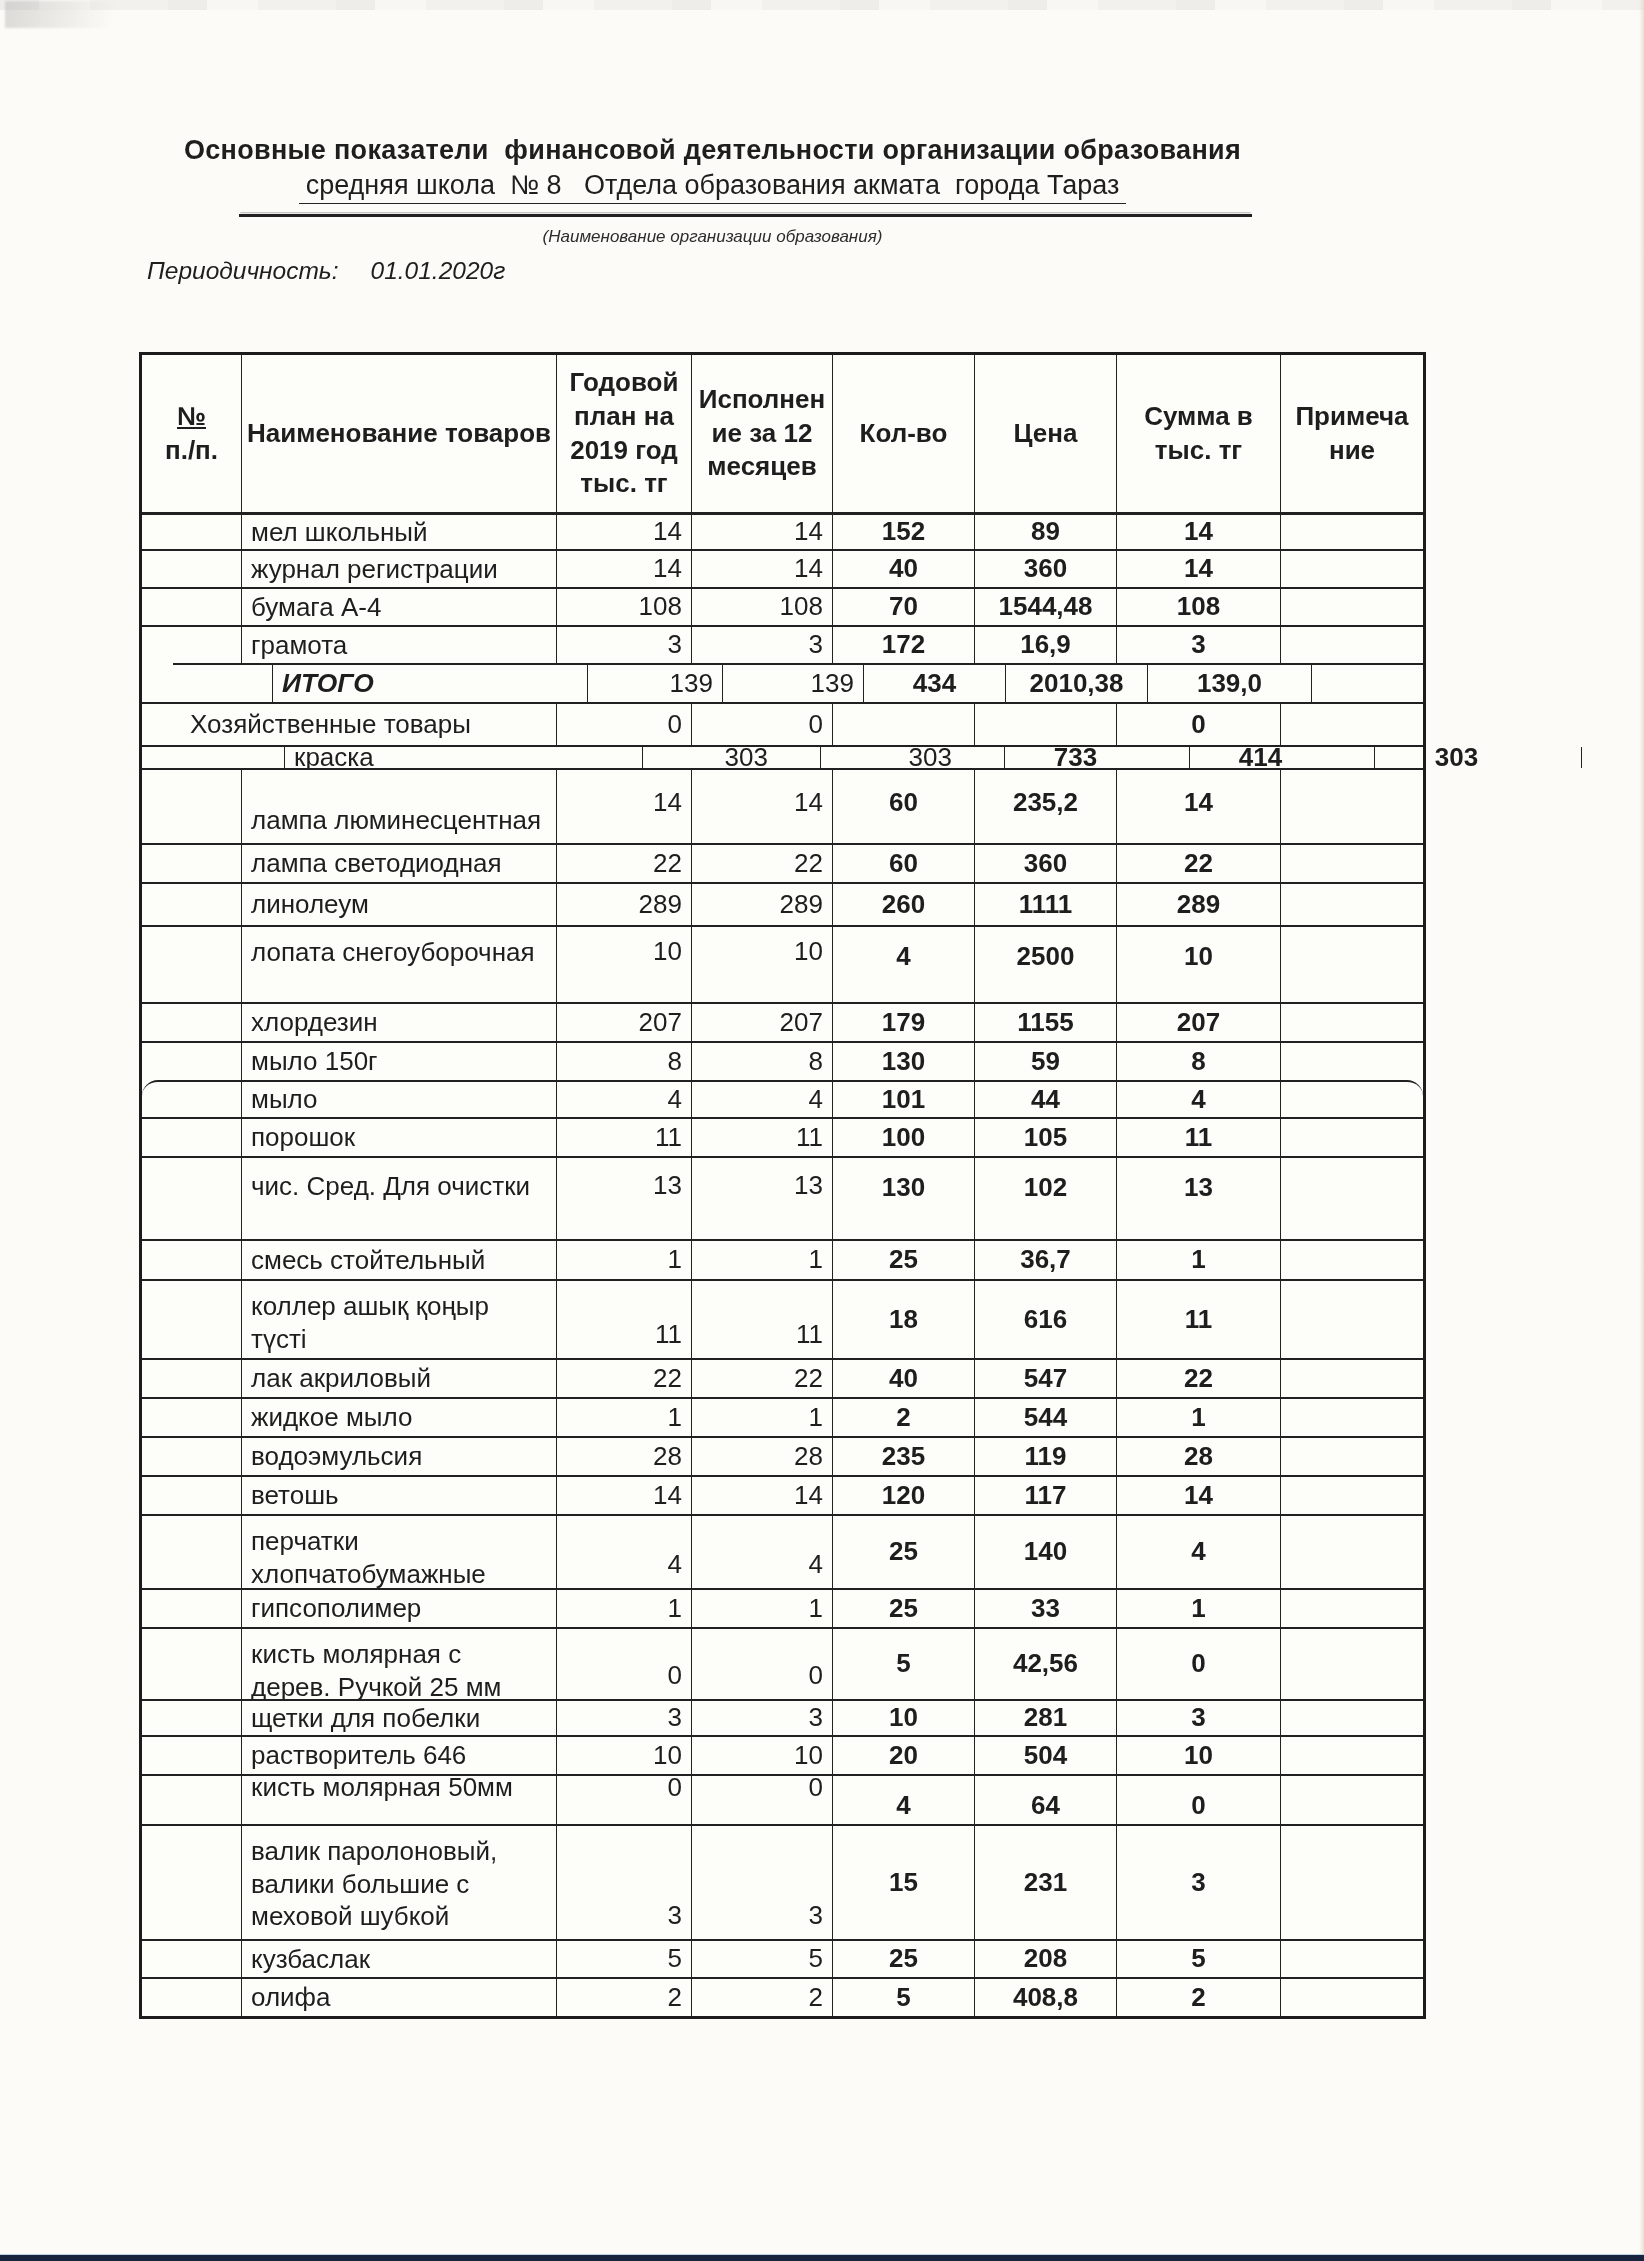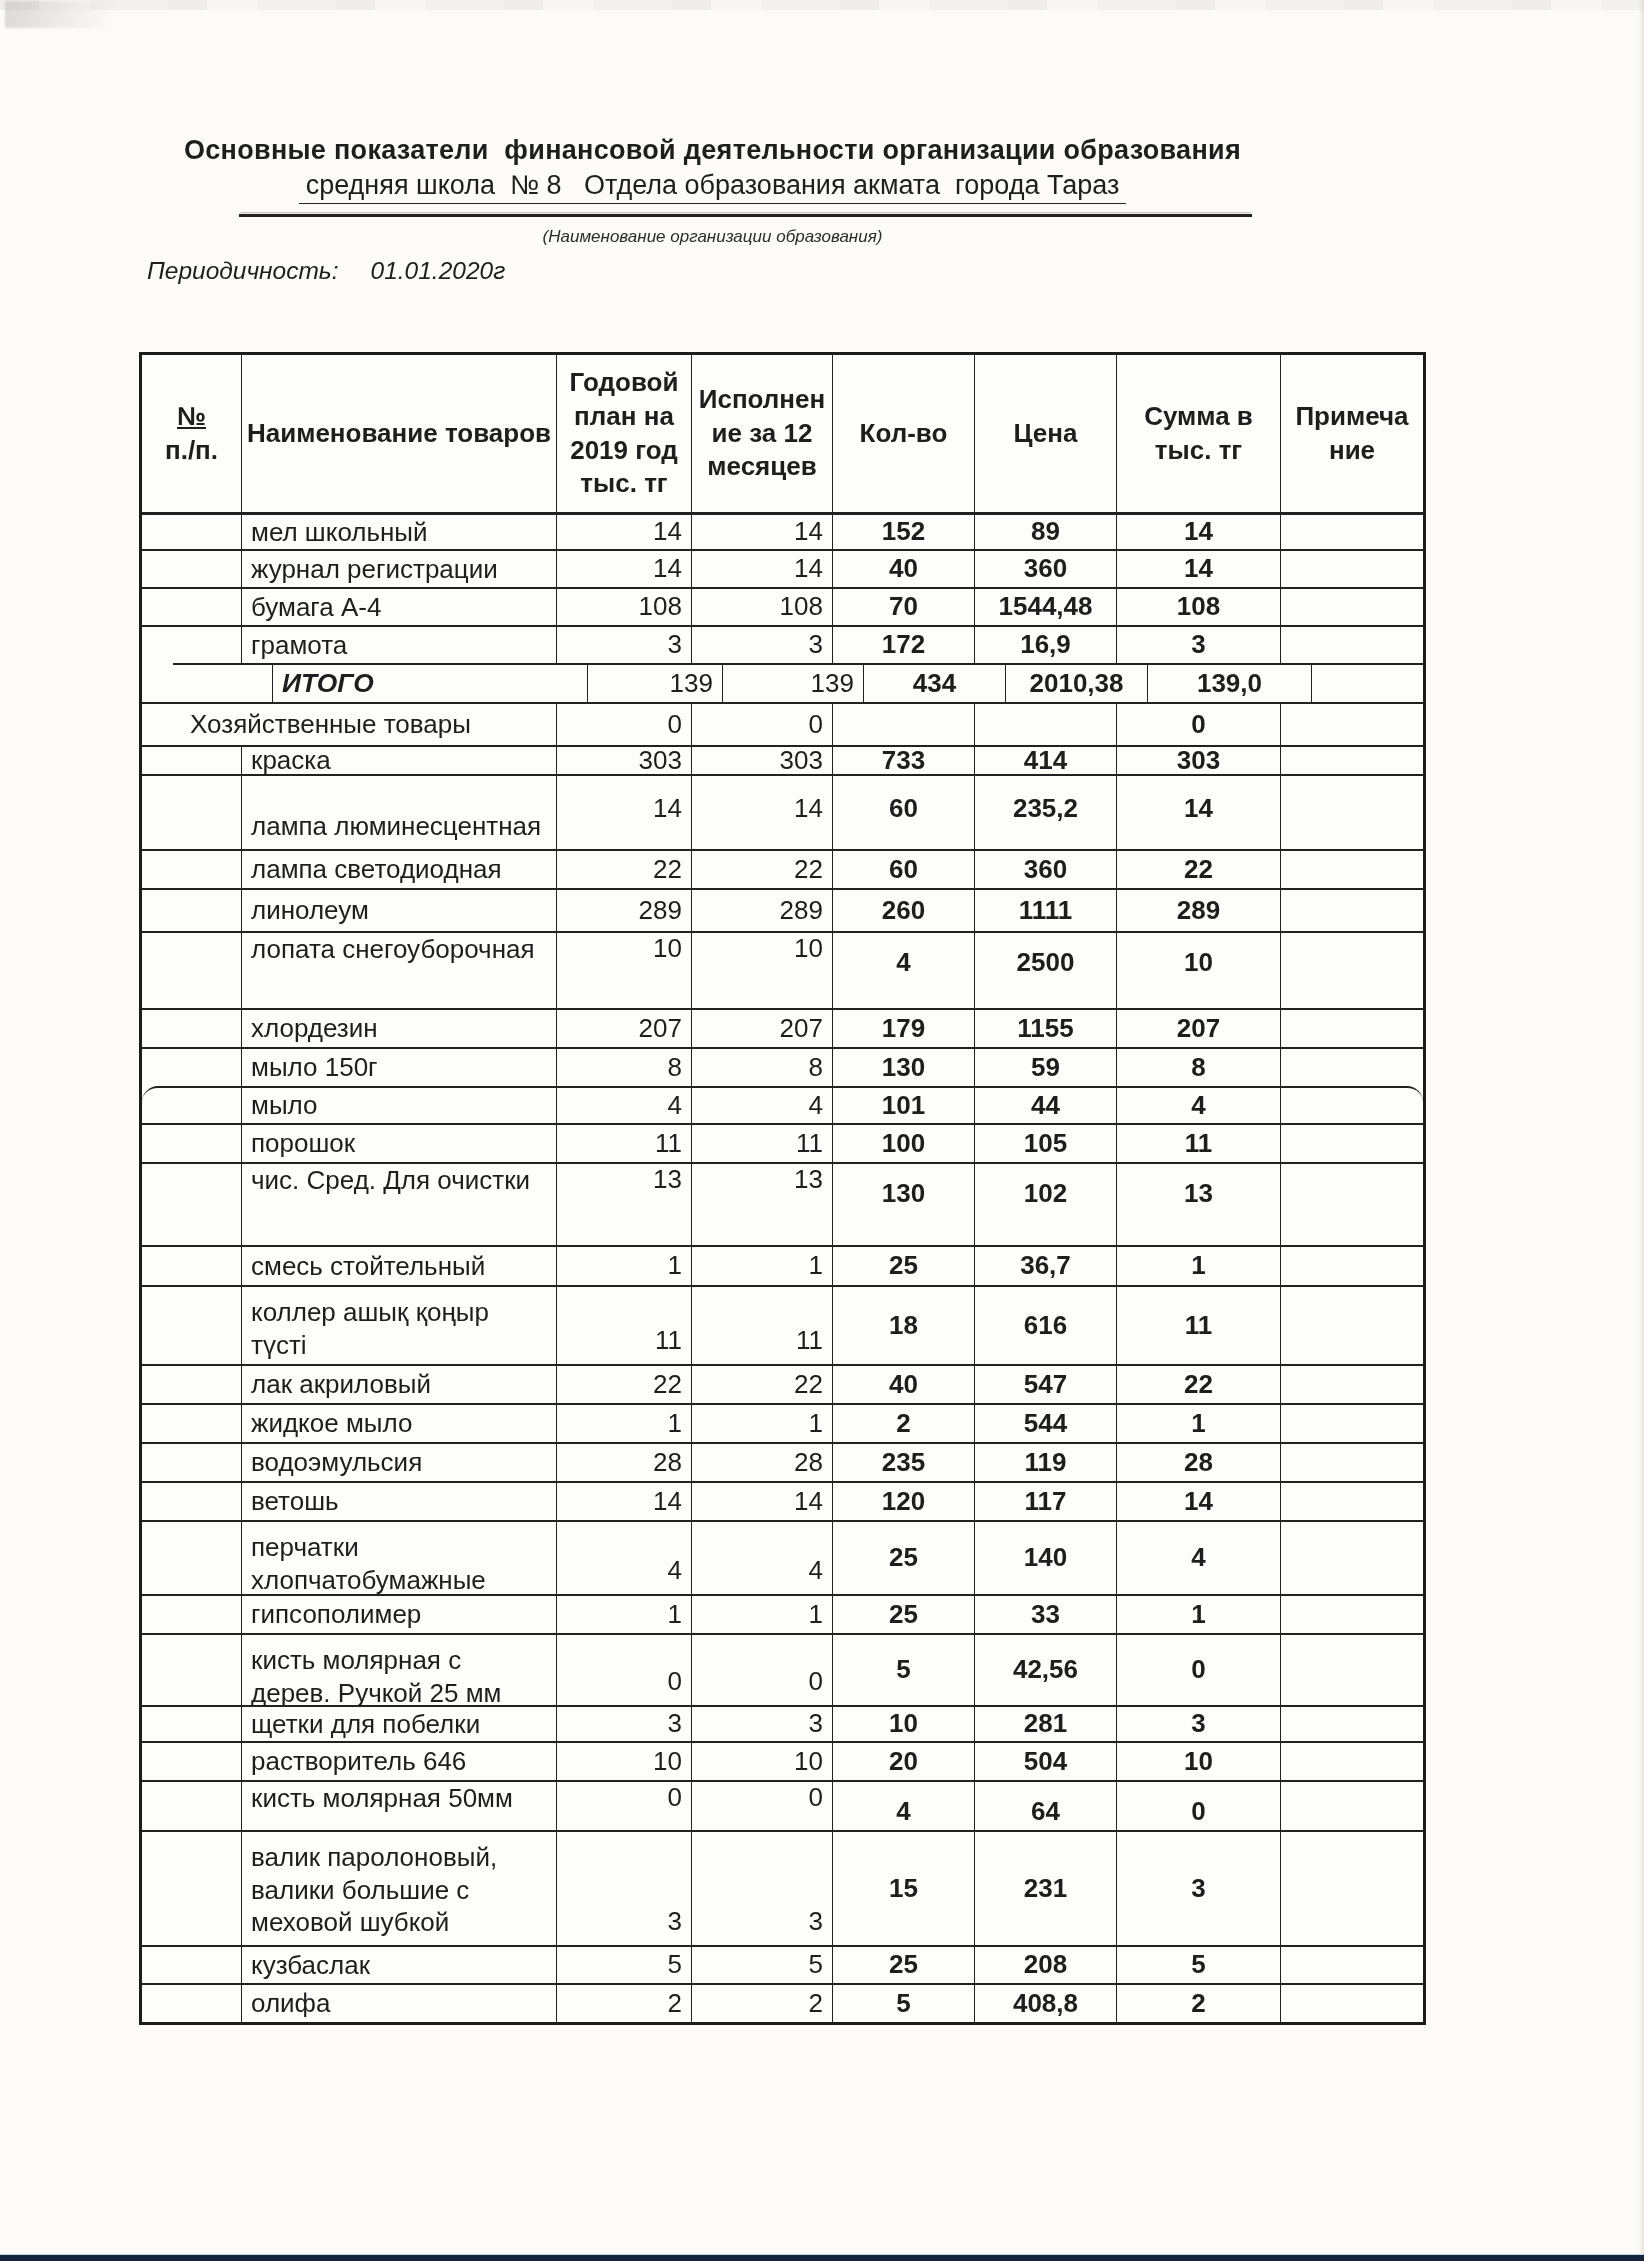--- a/index.html
+++ b/index.html
@@ -87,21 +87,21 @@
   
   .r-section .c-name { grid-column:1 / 3; padding-left:48px; }
   .r-total  .c-name .nline { font-weight:bold; font-style:italic; font-size:26.4px; }
   
   .va-alltop .c-plan,.va-alltop .c-exec,.va-alltop .c-qty,.va-alltop .c-price,.va-alltop .c-sum
     { align-items:flex-start; padding-top:17px; }
   .va-alltop .c-name { align-items:flex-end; padding-bottom:6.4px; }
   .va-boldtop .c-qty,.va-boldtop .c-price,.va-boldtop .c-sum
     { align-items:flex-start; padding-top:14px; }
   .va-boldtop .c-plan,.va-boldtop .c-exec,.va-boldtop .c-name
-    { align-items:flex-start; padding-bottom:25px; }
+    { align-items:center; padding-bottom:25px; }
   .va-mid .c-plan,.va-mid .c-exec { align-items:flex-end; padding-bottom:7.7px; }
   .va-mid .c-name {
     flex-direction:column; justify-content:space-between; align-items:flex-start;
     padding-top:9px; padding-bottom:15px;
   }
 </style>
 </head>
 <body>
 
 <div class="scan-top-noise"></div>
@@ -270,21 +270,21 @@
       <div class="c c-exec">
         <div class="val">0</div>
       </div>
       <div class="c c-qty"></div>
       <div class="c c-price"></div>
       <div class="c c-sum">
         <div class="val">0</div>
       </div>
       <div class="c c-note"></div>
     </div>
-    <div class="t-row r-item va-norm" style="height: 29px;">
+    <div class="t-row r-item va-norm" style="height: 23px; gap: 43px;">
       <div class="c c-num"></div>
       <div class="c c-name">
         <div class="nline">краска</div>
       </div>
       <div class="c c-plan">
         <div class="val">303</div>
       </div>
       <div class="c c-exec">
         <div class="val">303</div>
       </div>

